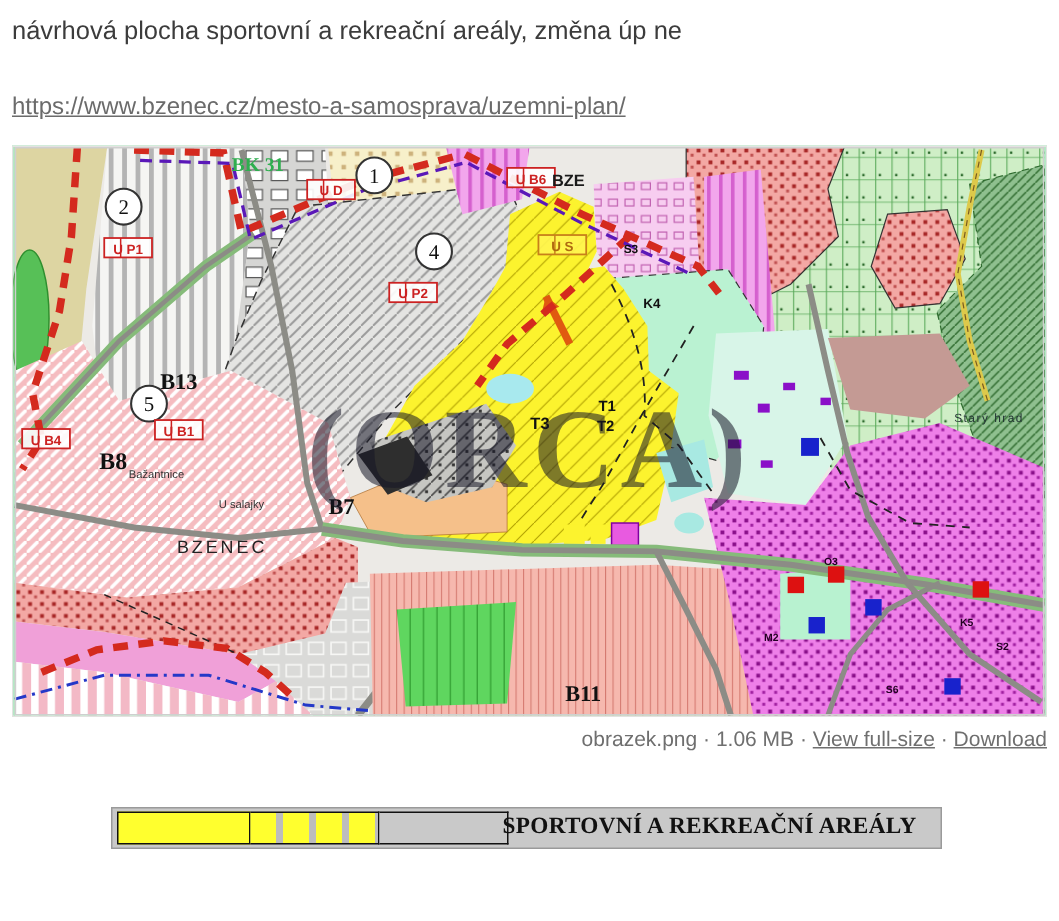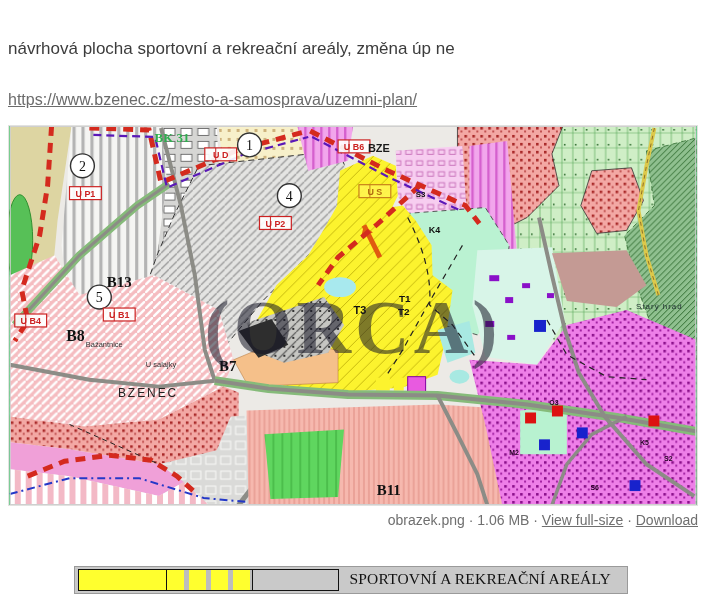--- a/index.html
+++ b/index.html
@@ -1,28 +1,28 @@
 <!DOCTYPE html>
 <html><head>
 <meta charset="utf-8">
 <style>
   html,body{margin:0;padding:0;background:#ffffff;}
   body{width:706px;height:614px;overflow:hidden;font-family:"Liberation Sans",sans-serif;position:relative;}
-  .page{padding:8px 0 0 8px;width:698px;margin-top:28px;}
+  .page{padding:8px 0 0 8px;width:698px;}
   .post-title{font-size:17px;color:#3c3c3c;margin:2px 0 0 0;line-height:22px;}
   .post-link{display:inline-block;margin-top:31px;font-size:16px;color:#6b6b6b;text-decoration:underline;}
-  .map-figure{margin-top:16px;width:690px;height:381px;position:relative;background:#22c55e;border:1px solid #e2e2e0;box-sizing:border-box;cursor:pointer;}
+  .map-figure{margin-top:16px;width:690px;height:381px;position:relative;background:#86efac;border:1px solid #e2e2e0;box-sizing:border-box;cursor:pointer;}
   .map-figure svg{display:block;}
   .attach-caption{width:690px;text-align:right;font-size:14px;color:#6f6f6f;margin-top:5px;line-height:19px;}
   .attach-caption a{color:#6f6f6f;text-decoration:underline;}
   .legend-figure{position:relative;margin-top:36px;margin-left:66px;width:554px;height:28px;border:1px solid #9a9a9a;box-sizing:border-box;cursor:pointer;}
   .legend-swatches{position:absolute;left:3px;top:2px;height:22px;display:flex;}
   .swatch{height:22px;box-sizing:border-box;border:1px solid #111;}
   .swatch+.swatch{border-left:none;}
-  .legend-label{position:absolute;right:16px;top:3px;font-family:"Liberation Serif",serif;font-weight:normal;font-size:15.5px;letter-spacing:0.2px;color:#111;white-space:nowrap;}
+  .legend-label{position:absolute;right:16px;top:3px;font-family:"Liberation Serif",serif;font-weight:bold;font-size:15.5px;letter-spacing:0.2px;color:#111;white-space:nowrap;}
   .caption2{margin-top:9px;}
 </style>
 </head>
 <body>
 
 <div class="page">
 
   <div class="post-title">návrhová plocha sportovní a rekreační areály, změna úp ne</div>
 
   <a class="post-link" href="#">https://www.bzenec.cz/mesto-a-samosprava/uzemni-plan/</a>

